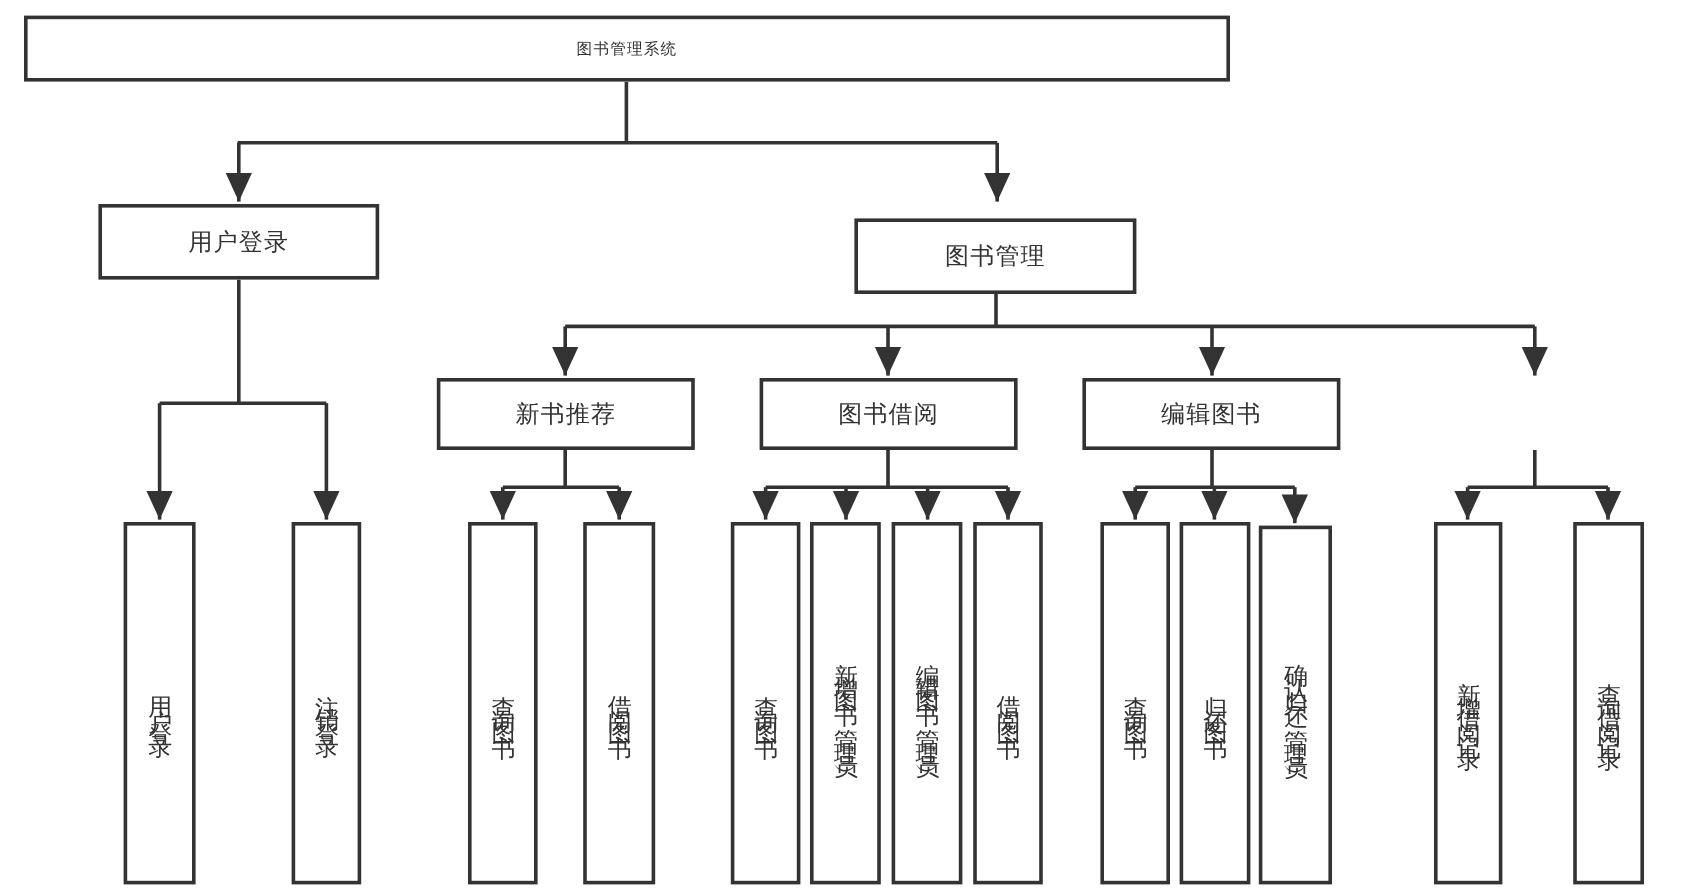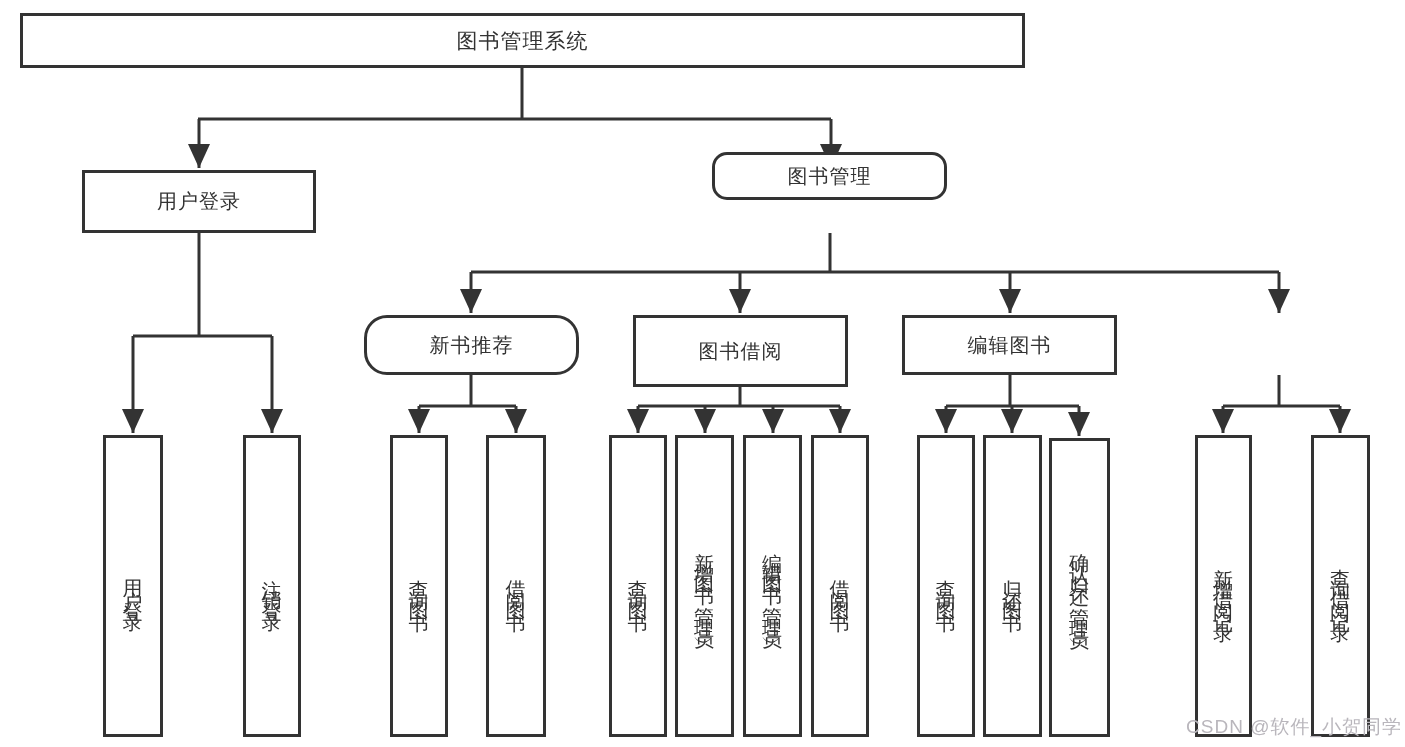--- a/index.html
+++ b/index.html
@@ -40,21 +40,21 @@
     box-sizing: border-box;
     border: 3px solid var(--line);
     background: var(--bg);
     color: var(--text);
     display: flex;
     align-items: center;
     justify-content: center;
     text-align: center;
   }
   .hbox { font-size: 20px; letter-spacing: 1px; }
-  .root-box { font-size: 21px; }
+  .root-box { font-size: 13px; }
   .leaf { top: 435px; height: 302px; }
   .vtext {
     writing-mode: vertical-rl;
     text-orientation: mixed;
     font-size: 20px;
     line-height: 1;
     letter-spacing: 11px;
     white-space: nowrap;
   }
   #watermark {
@@ -118,28 +118,28 @@
     </g>
   </svg>
 
   <div class="box hbox root-box" style="left:20px; top:13px; width:1005px; height:55px;">
     <span>图书管理系统</span>
   </div>
 
   <div class="box hbox" style="left:82px; top:170px; width:234px; height:63px;">
     <span>用户登录</span>
   </div>
-  <div class="box hbox" style="left:712px; top:152px; width:235px; height:48px;border-radius:15px;">
+  <div class="box hbox" style="left:712px; top:182px; width:235px; height:63px;">
     <span>图书管理</span>
   </div>
 
-  <div class="box hbox" style="left:364px; top:315px; width:215px; height:60px;border-radius:23px;">
+  <div class="box hbox" style="left:364px; top:315px; width:215px; height:60px;">
     <span>新书推荐</span>
   </div>
-  <div class="box hbox" style="left:633px; top:315px; width:215px; height:72px;">
+  <div class="box hbox" style="left:633px; top:315px; width:215px; height:60px;">
     <span>图书借阅</span>
   </div>
   <div class="box hbox" style="left:902px; top:315px; width:215px; height:60px;">
     <span>编辑图书</span>
   </div>
 
   <div class="box leaf" style="left:103px; width:60px;">
     <span class="vtext">用户登录</span>
   </div>
   <div class="box leaf" style="left:243px; width:58px;">
@@ -176,14 +176,13 @@
     <span class="vtext">确认归还（管理员）</span>
   </div>
 
   <div class="box leaf" style="left:1195px; width:57px;">
     <span class="vtext">新增借阅记录</span>
   </div>
   <div class="box leaf" style="left:1311px; width:59px;">
     <span class="vtext">查询借阅记录</span>
   </div>
 
-  <div id="watermark">CSDN @软件_小贺同学</div>
 </div>
 
 </body></html>

